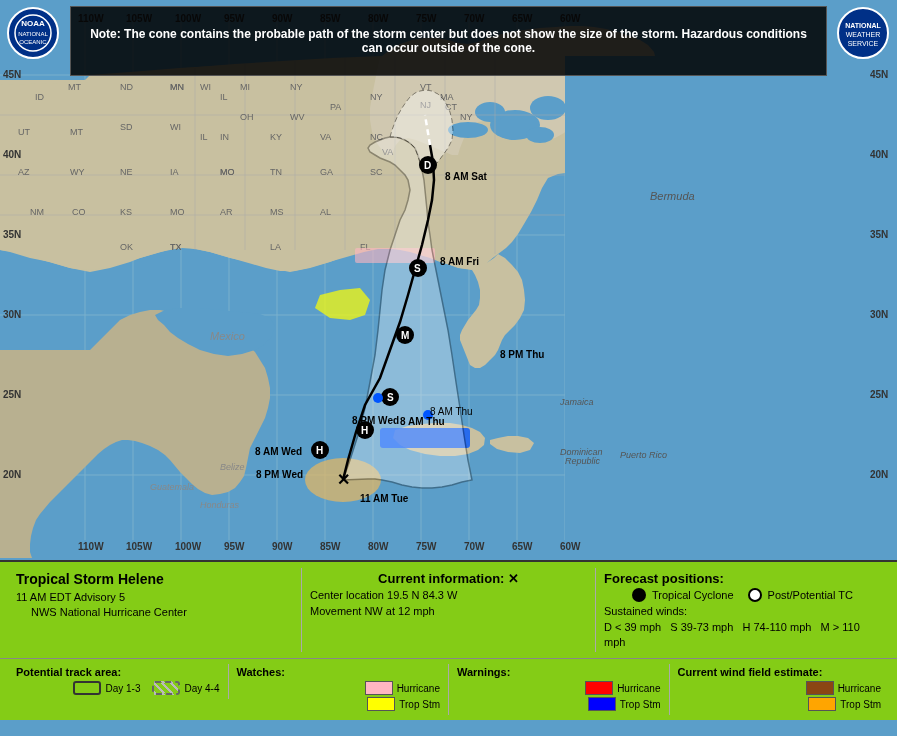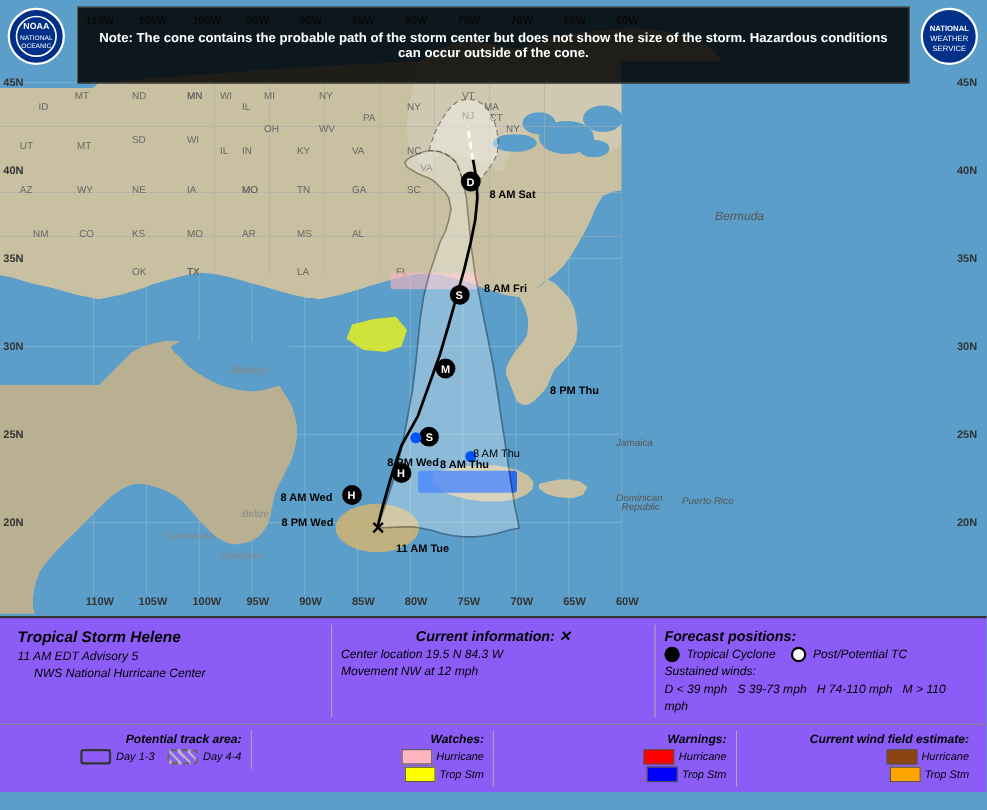--- a/index.html
+++ b/index.html
@@ -50,23 +50,22 @@
       top: 6px;
       right: 6px;
       width: 55px;
       height: 55px;
       z-index: 21;
     }
 
     
     #info-panel {
       width: 897px;
-      background: #8b5cf6;
+      background: #84cc16;
       border-top: 2px solid #333;
-      font-style: italic;
     }
 
     #info-top {
       display: flex;
       border-bottom: 1px solid #888;
       padding: 6px 8px;
       gap: 0;
     }
 
     .info-col {
@@ -98,21 +97,20 @@
     }
 
     .legend-col:last-child {
       border-right: none;
     }
 
     .legend-col h4 {
       font-size: 11px;
       font-weight: bold;
       margin-bottom: 3px;
-      text-align: right;
     }
 
     .legend-row {
       display: flex;
       align-items: center;
       gap: 4px;
       margin-bottom: 2px;
       font-size: 10px;
       justify-content: flex-end;
     }
@@ -405,21 +403,21 @@
     </div>
 
     <div class="info-col">
       <p style="font-weight:bold;font-size:13px;text-align:center;">Current information: ✕</p>
       <p style="font-size:11px;">Center location 19.5 N 84.3 W</p>
       <p style="font-size:11px;">Movement NW at 12 mph</p>
     </div>
 
     <div class="info-col">
       <p style="font-weight:bold;font-size:13px;">Forecast positions:</p>
-      <div style="display:flex;align-items:center;gap:6px;margin-bottom:2px;">
+      <div style="display:flex;align-items:center;gap:6px;margin-bottom:2px;justify-content:center;">
         <div style="width:14px;height:14px;border-radius:50%;background:black;"></div>
         <span style="font-size:11px;">Tropical Cyclone</span>
         <div style="width:14px;height:14px;border-radius:50%;border:2px solid black;background:white;margin-left:8px;"></div>
         <span style="font-size:11px;">Post/Potential TC</span>
       </div>
       <p style="font-size:11px;">
         <span>Sustained winds:</span>
       </p>
       <p style="font-size:11px;">
         <span>D &lt; 39 mph</span>&nbsp;&nbsp;

